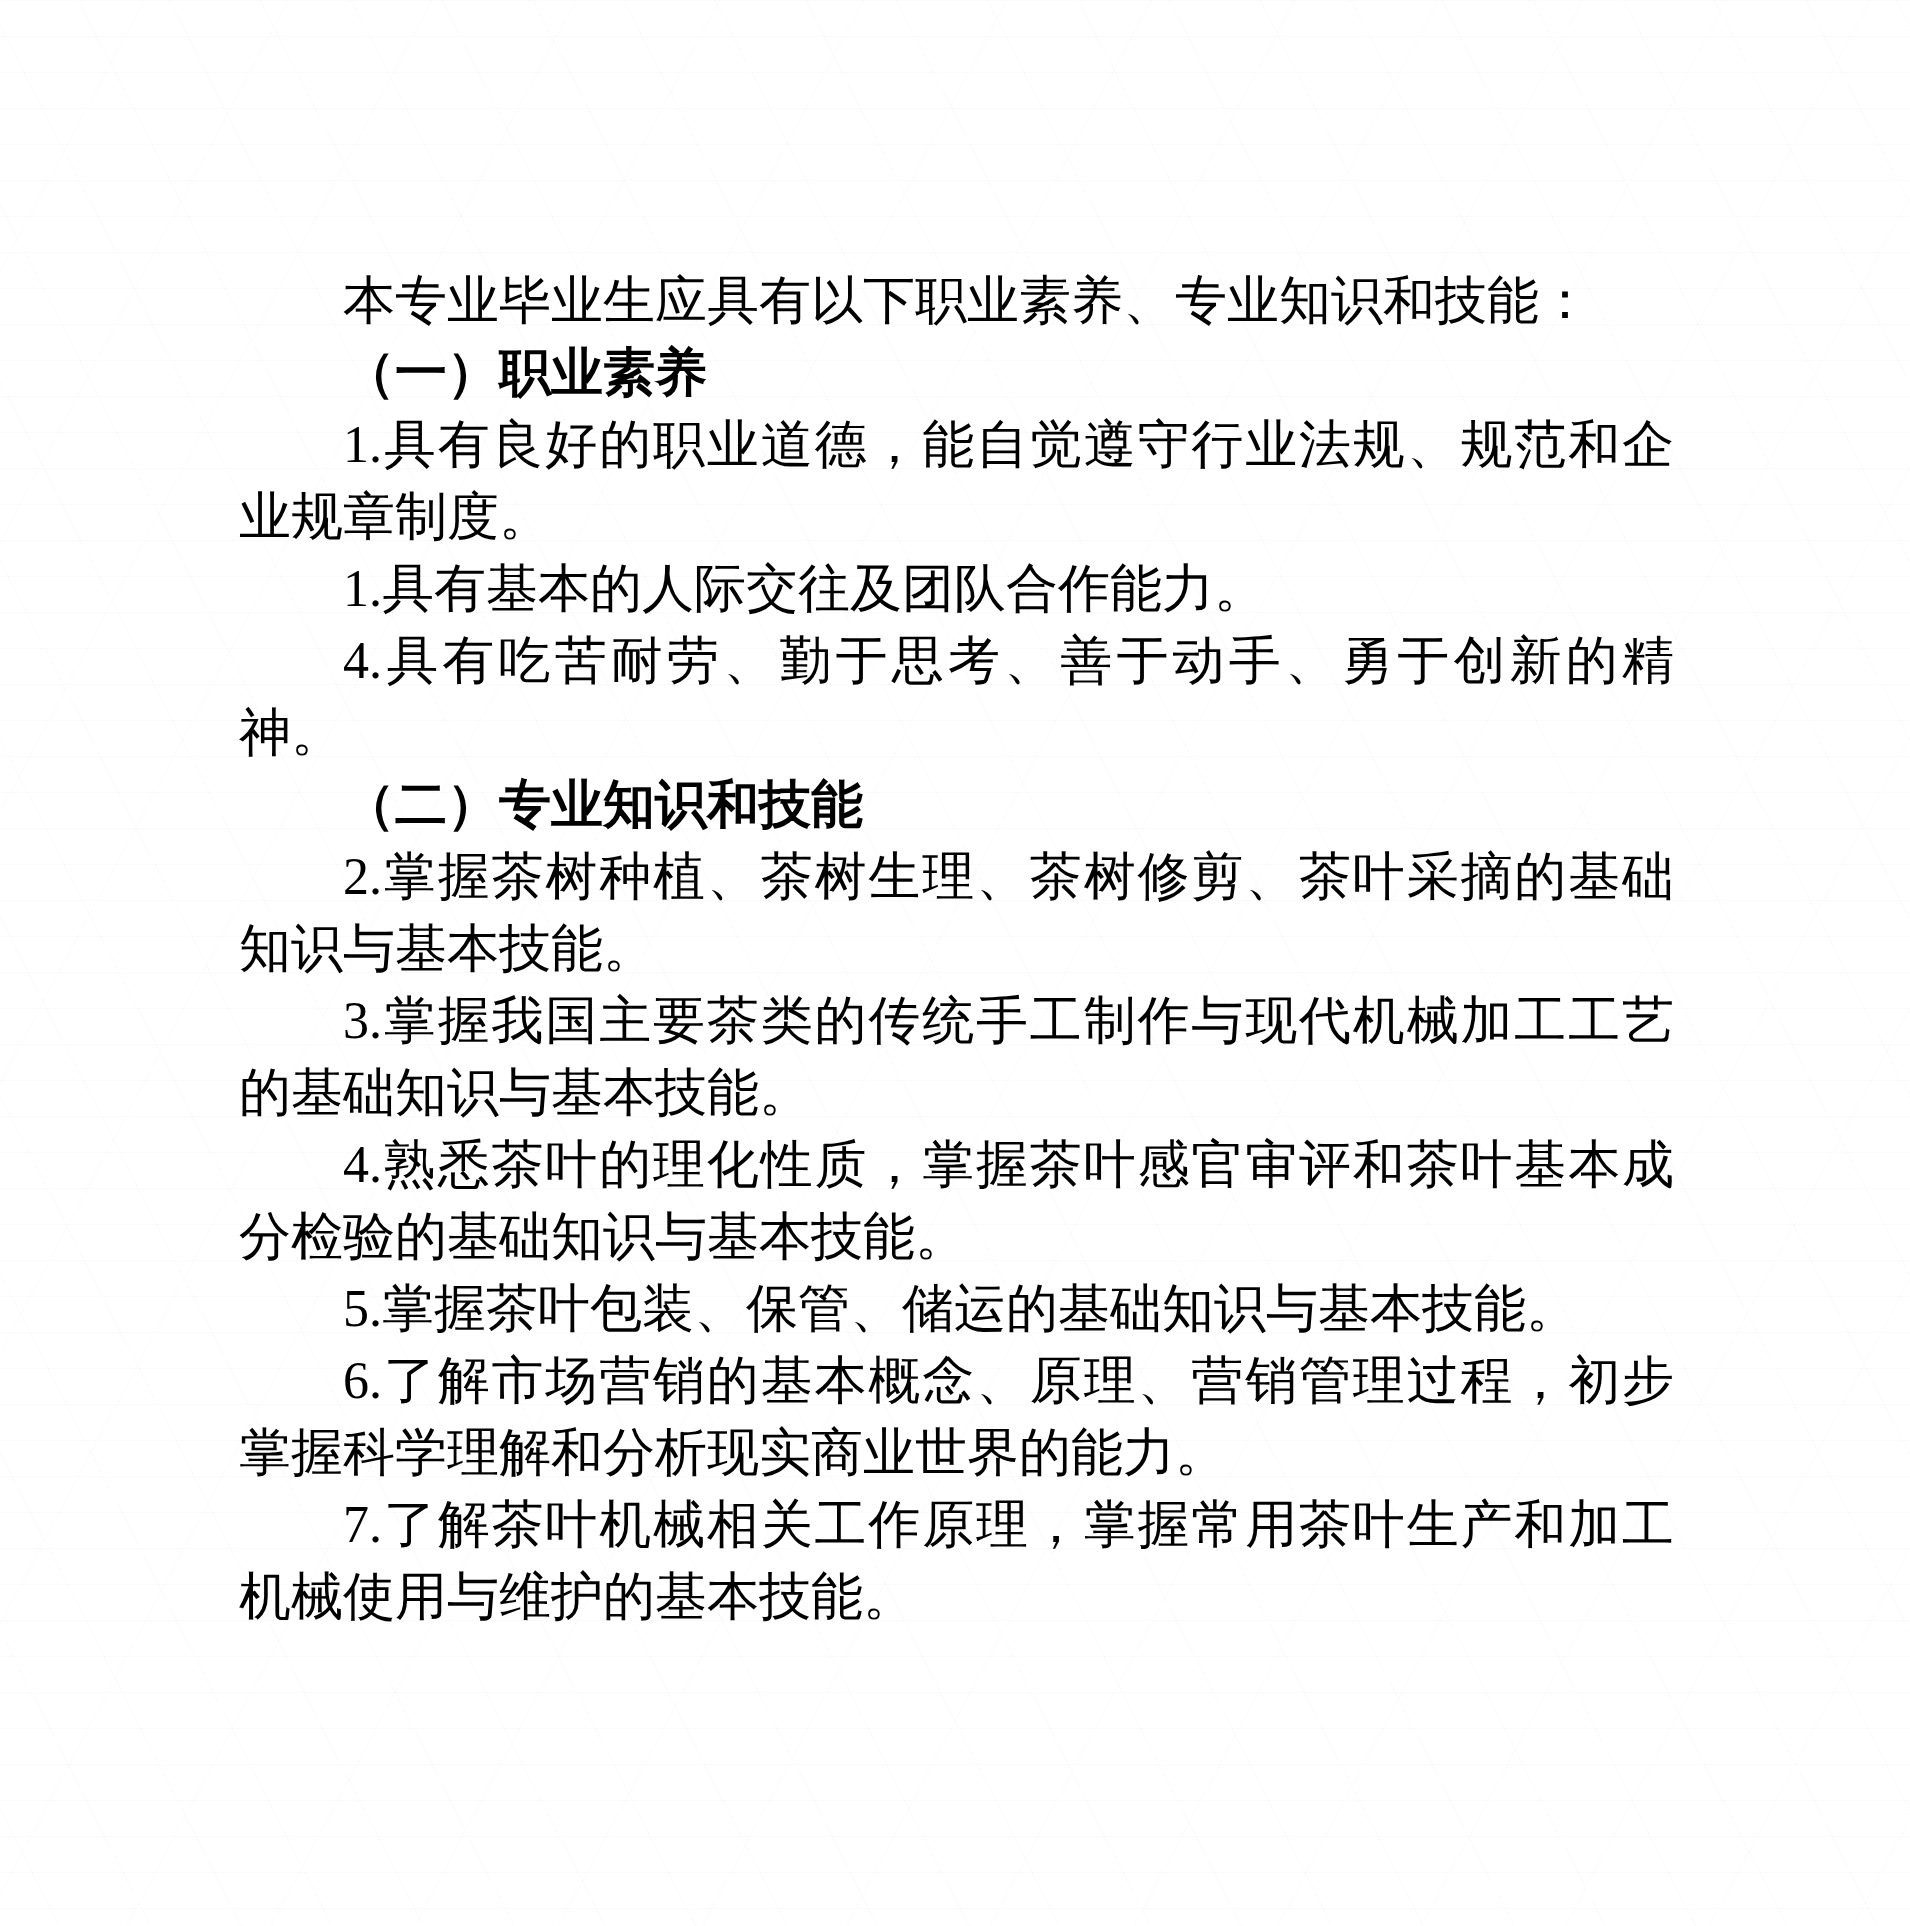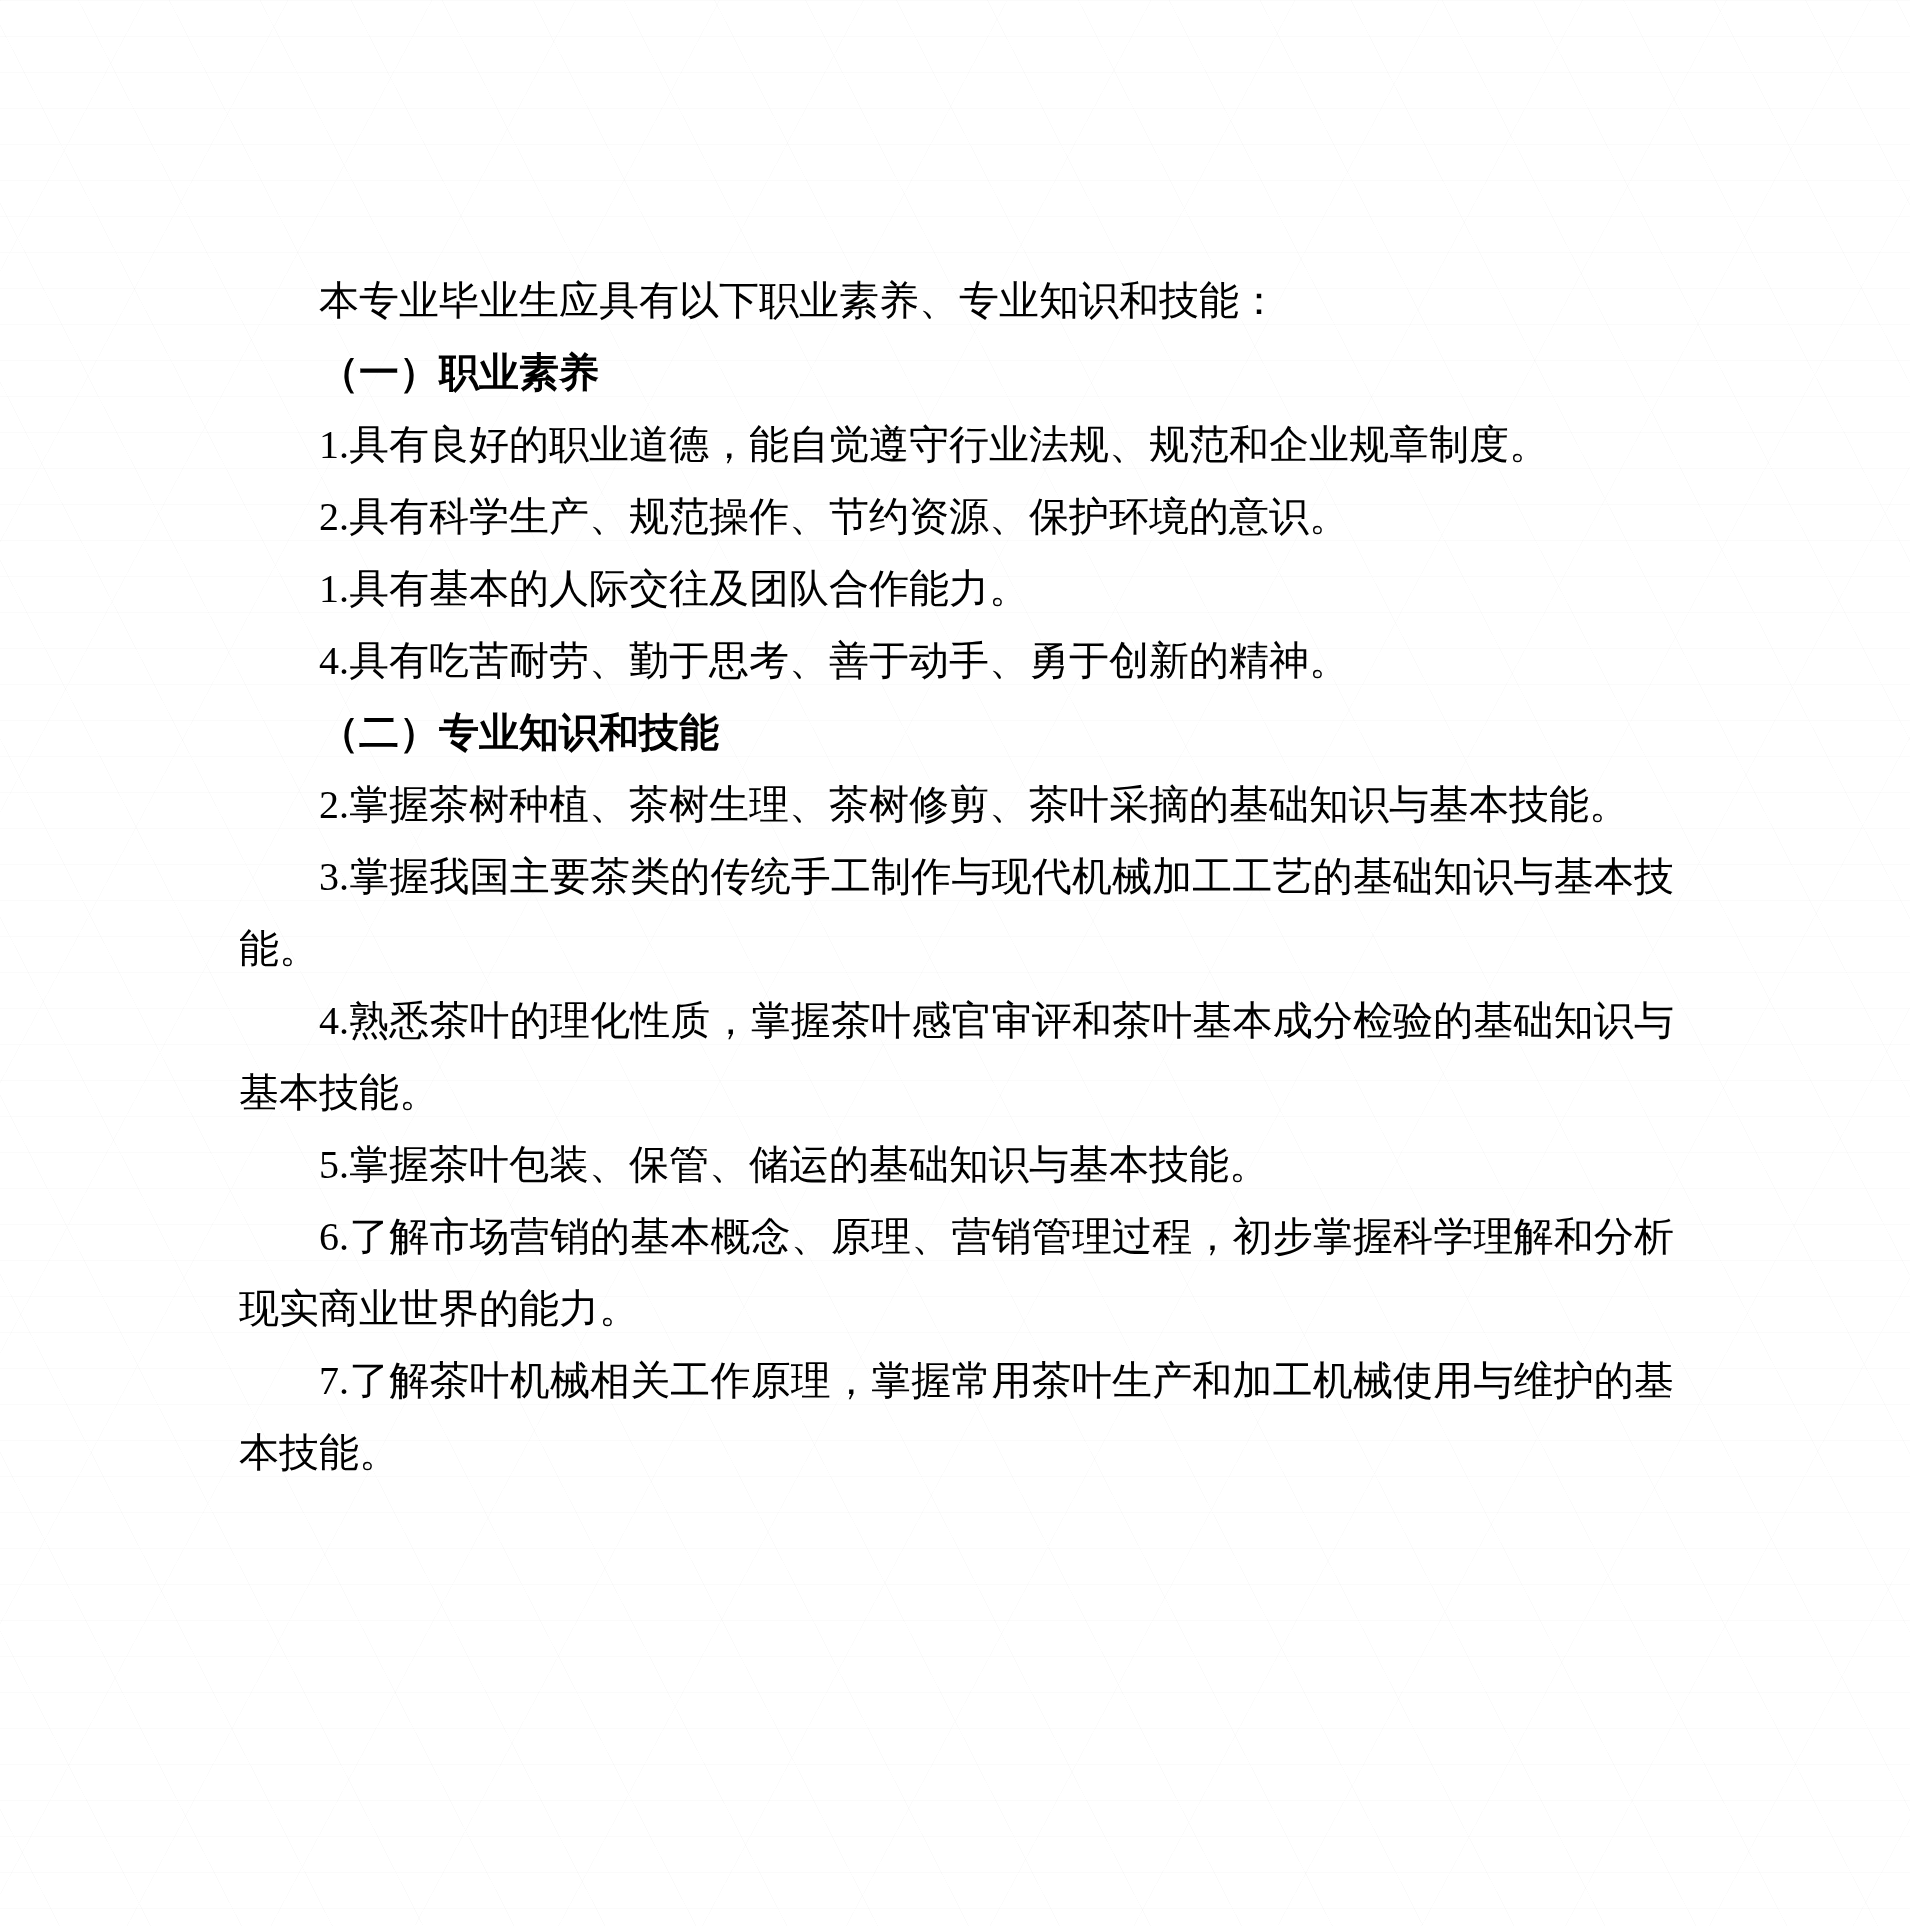--- a/index.html
+++ b/index.html
@@ -46,21 +46,21 @@
       rgba(0,0,0,0.014) 0 0.8px,
       transparent 0.8px 127px
     );
     pointer-events: none;
   }
   .text-block {
     position: absolute;
     left: 239px;
     top: 265px;
     width: 1435px;
-    font-size: 40px;
+    font-size: 52px;
     line-height: 72px;
     text-align: justify;
     letter-spacing: 0;
   }
   .para {
     margin: 0;
     text-indent: 2em;
     font-weight: normal;
   }
   .para.heading {
@@ -71,21 +71,20 @@
 <body>
 
 <div class="page">
   <div class="artifact-h"></div>
   <div class="artifact-d1"></div>
   <div class="artifact-d2"></div>
   <div class="text-block">
       <p class="para body">本专业毕业生应具有以下职业素养、专业知识和技能：</p>
       <p class="para heading">（一）职业素养</p>
       <p class="para body">1.具有良好的职业道德，能自觉遵守行业法规、规范和企业规章制度。</p>
-      <p class="para body">2.具有科学生产、规范操作、节约资源、保护环境的意识。</p>
       <p class="para body">1.具有基本的人际交往及团队合作能力。</p>
       <p class="para body">4.具有吃苦耐劳、勤于思考、善于动手、勇于创新的精神。</p>
       <p class="para heading">（二）专业知识和技能</p>
       <p class="para body">2.掌握茶树种植、茶树生理、茶树修剪、茶叶采摘的基础知识与基本技能。</p>
       <p class="para body">3.掌握我国主要茶类的传统手工制作与现代机械加工工艺的基础知识与基本技能。</p>
       <p class="para body">4.熟悉茶叶的理化性质，掌握茶叶感官审评和茶叶基本成分检验的基础知识与基本技能。</p>
       <p class="para body">5.掌握茶叶包装、保管、储运的基础知识与基本技能。</p>
       <p class="para body">6.了解市场营销的基本概念、原理、营销管理过程，初步掌握科学理解和分析现实商业世界的能力。</p>
       <p class="para body">7.了解茶叶机械相关工作原理，掌握常用茶叶生产和加工机械使用与维护的基本技能。</p>
     </div>

